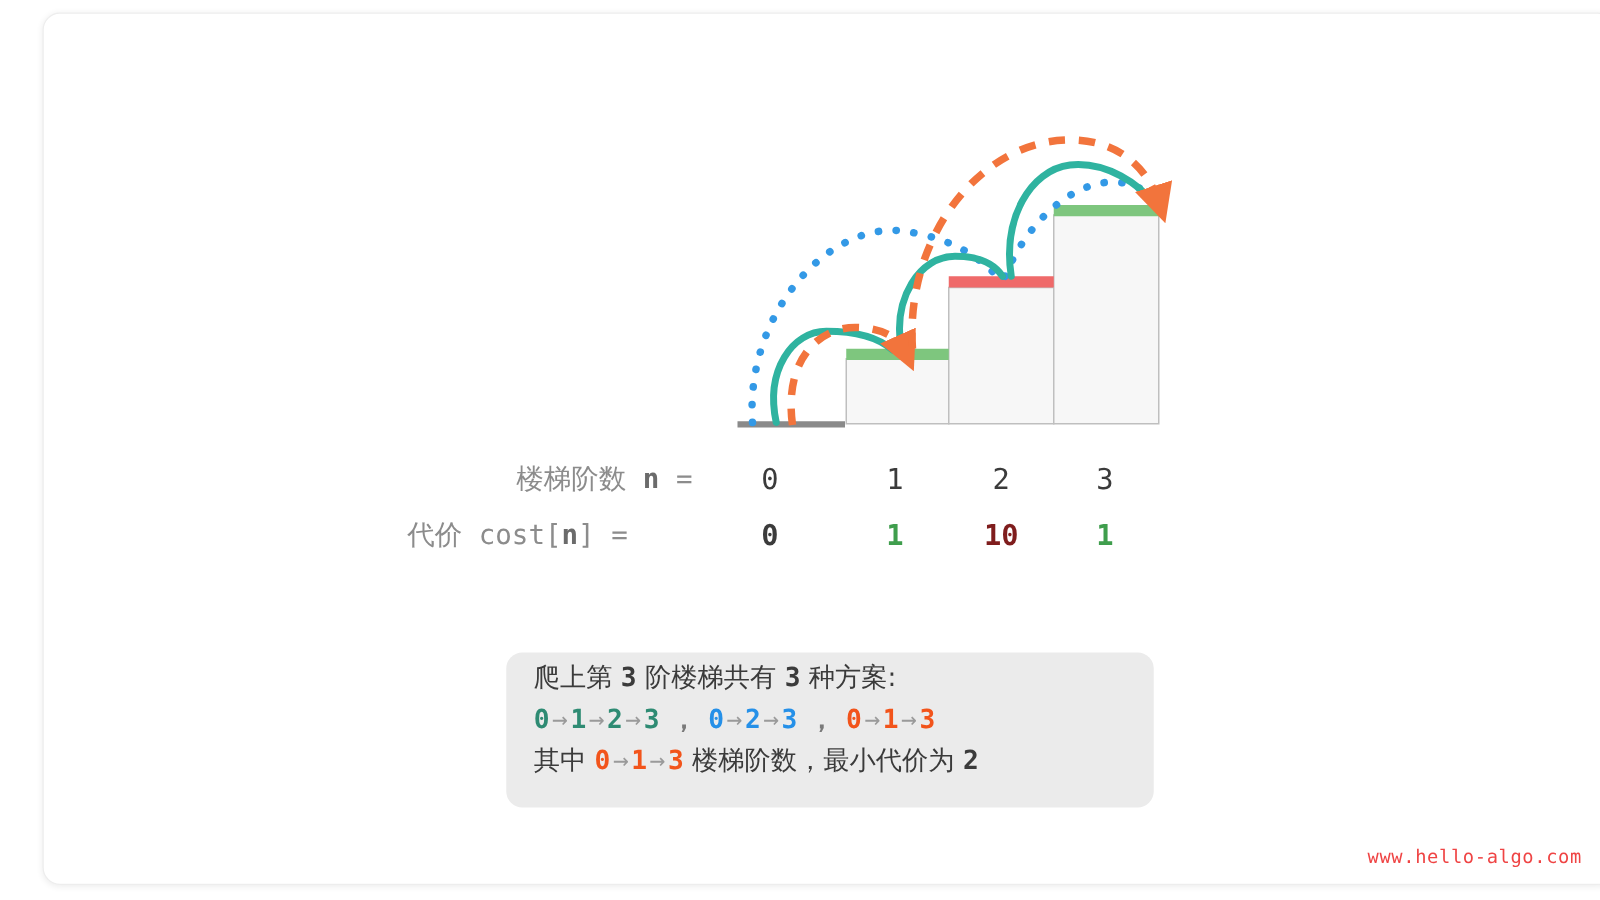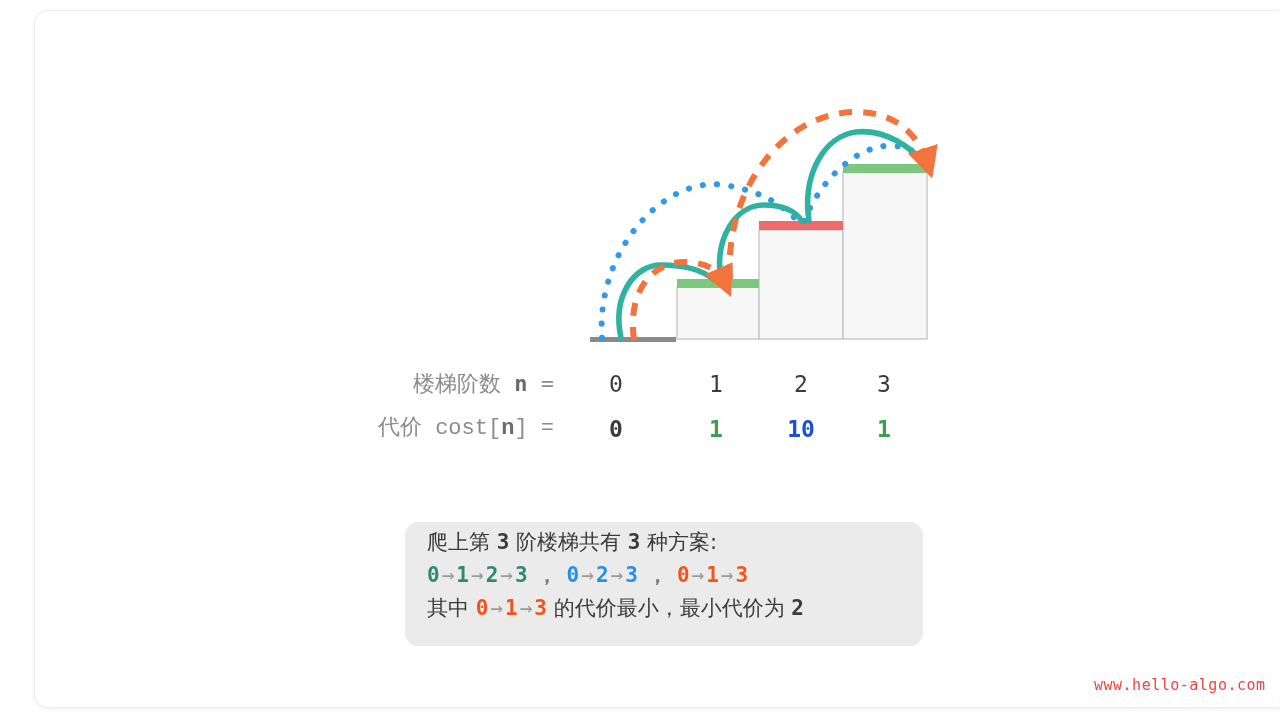--- a/index.html
+++ b/index.html
@@ -46,41 +46,41 @@
   .lbl-row {
     position: absolute;
     height: 34px;
     line-height: 34px;
     color: #8c8c8c;
     font-size: 22px;
     white-space: nowrap;
     font-family: "DejaVu Sans Mono", "Liberation Mono", monospace;
   }
   .row-n  { left: 250px; top: 367px; width: 280px; text-align: right; }
-  .row-c  { left: 250px; top: 412px; width: 280px; text-align: right; font-family: Liberation Mono, monospace; }
+  .row-c  { left: 250px; top: 412px; width: 280px; text-align: center; }
   .lbl-row b { color: #6b6b6b; font-weight: 700; }
 
   .cell {
     position: absolute;
     width: 60px;
     text-align: center;
     font-size: 23px;
     height: 34px;
     line-height: 34px;
     font-family: "DejaVu Sans Mono", "Liberation Mono", monospace;
   }
   .cell.n { top: 367px; color: #3b3b3b; }
   .cell.c { top: 412px; font-weight: 700; }
   .c0 { left: 562px; }
   .c1 { left: 662px; }
   .c2 { left: 747px; }
   .c3 { left: 830px; }
   .val-plain { color: #3b3b3b; font-weight: 400; }
   .val-green { color: #3f9e4d; }
-  .val-red   { color: #1d4ed8; }
+  .val-red   { color: #7f1d1d; }
 
   
   .explain {
     position: absolute;
     left: 381px;
     top: 522px;
     width: 518px;
     height: 124px;
     background: #ebebeb;
     border-radius: 13px;
@@ -188,18 +188,18 @@
 
     <div class="ex-line">
       <span>爬上第 </span><span class="num t-dark">3</span><span> 阶楼梯共有 </span><span class="num t-dark">3</span><span> 种方案:</span>
     </div>
 
     <div class="ex-line mono">
       <span class="t-green">0</span><span class="arrow">→</span><span class="t-green">1</span><span class="arrow">→</span><span class="t-green">2</span><span class="arrow">→</span><span class="t-green">3</span><span class="comma">，</span><span class="t-blue">0</span><span class="arrow">→</span><span class="t-blue">2</span><span class="arrow">→</span><span class="t-blue">3</span><span class="comma">，</span><span class="t-orange">0</span><span class="arrow">→</span><span class="t-orange">1</span><span class="arrow">→</span><span class="t-orange">3</span>
     </div>
 
     <div class="ex-line">
-      <span>其中 </span><span class="num t-orange">0</span><span class="arrow num">→</span><span class="num t-orange">1</span><span class="arrow num">→</span><span class="num t-orange">3</span><span> 的代价最小，最小代价为 </span><span class="num t-dark">2</span>
+      <span>其中 </span><span class="num t-orange">0</span><span class="arrow num">→</span><span class="num t-orange">1</span><span class="arrow num">→</span><span class="num t-orange">3</span><span> 楼梯阶数，最小代价为 </span><span class="num t-dark">2</span>
     </div>
   </div>
 
   <div class="watermark">www.hello-algo.com</div>
 </div>
 
 </body></html>

